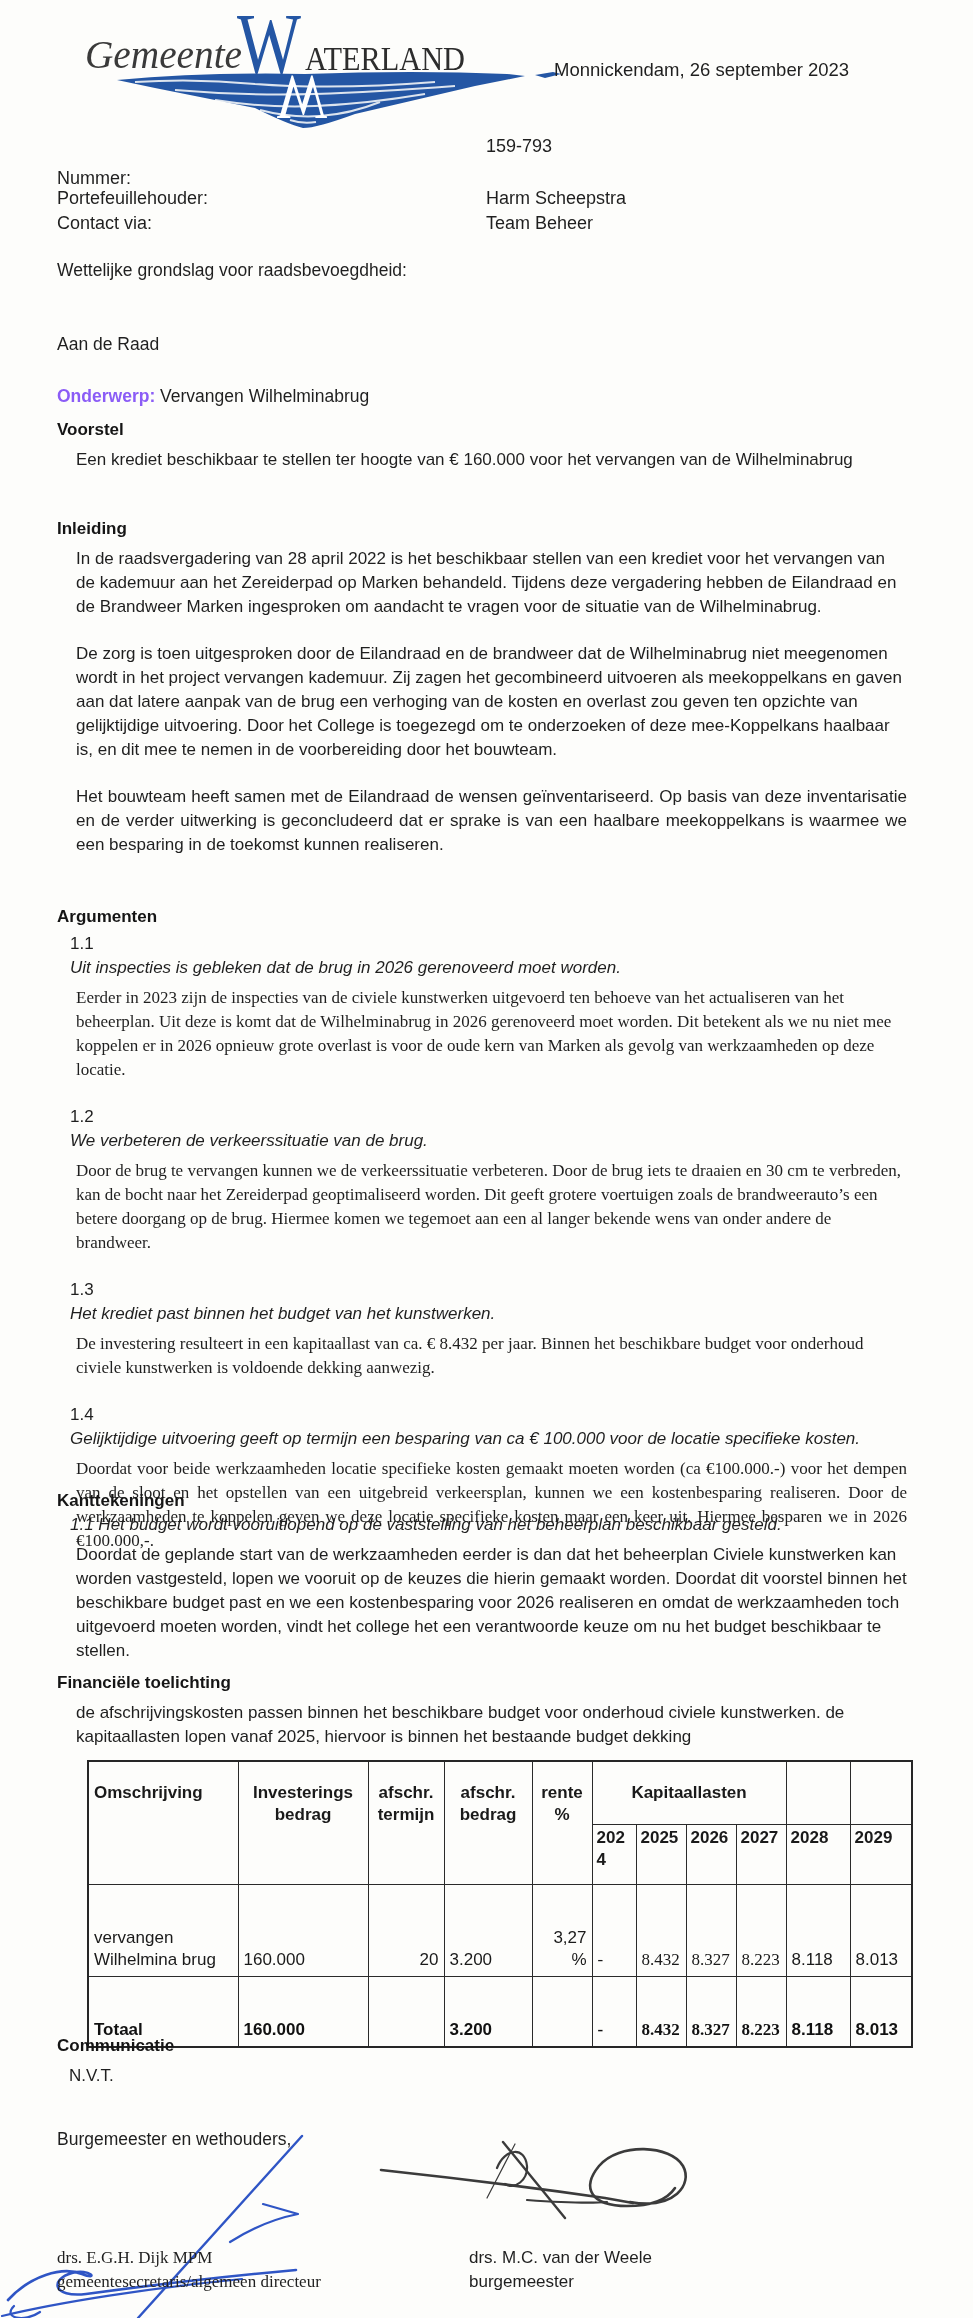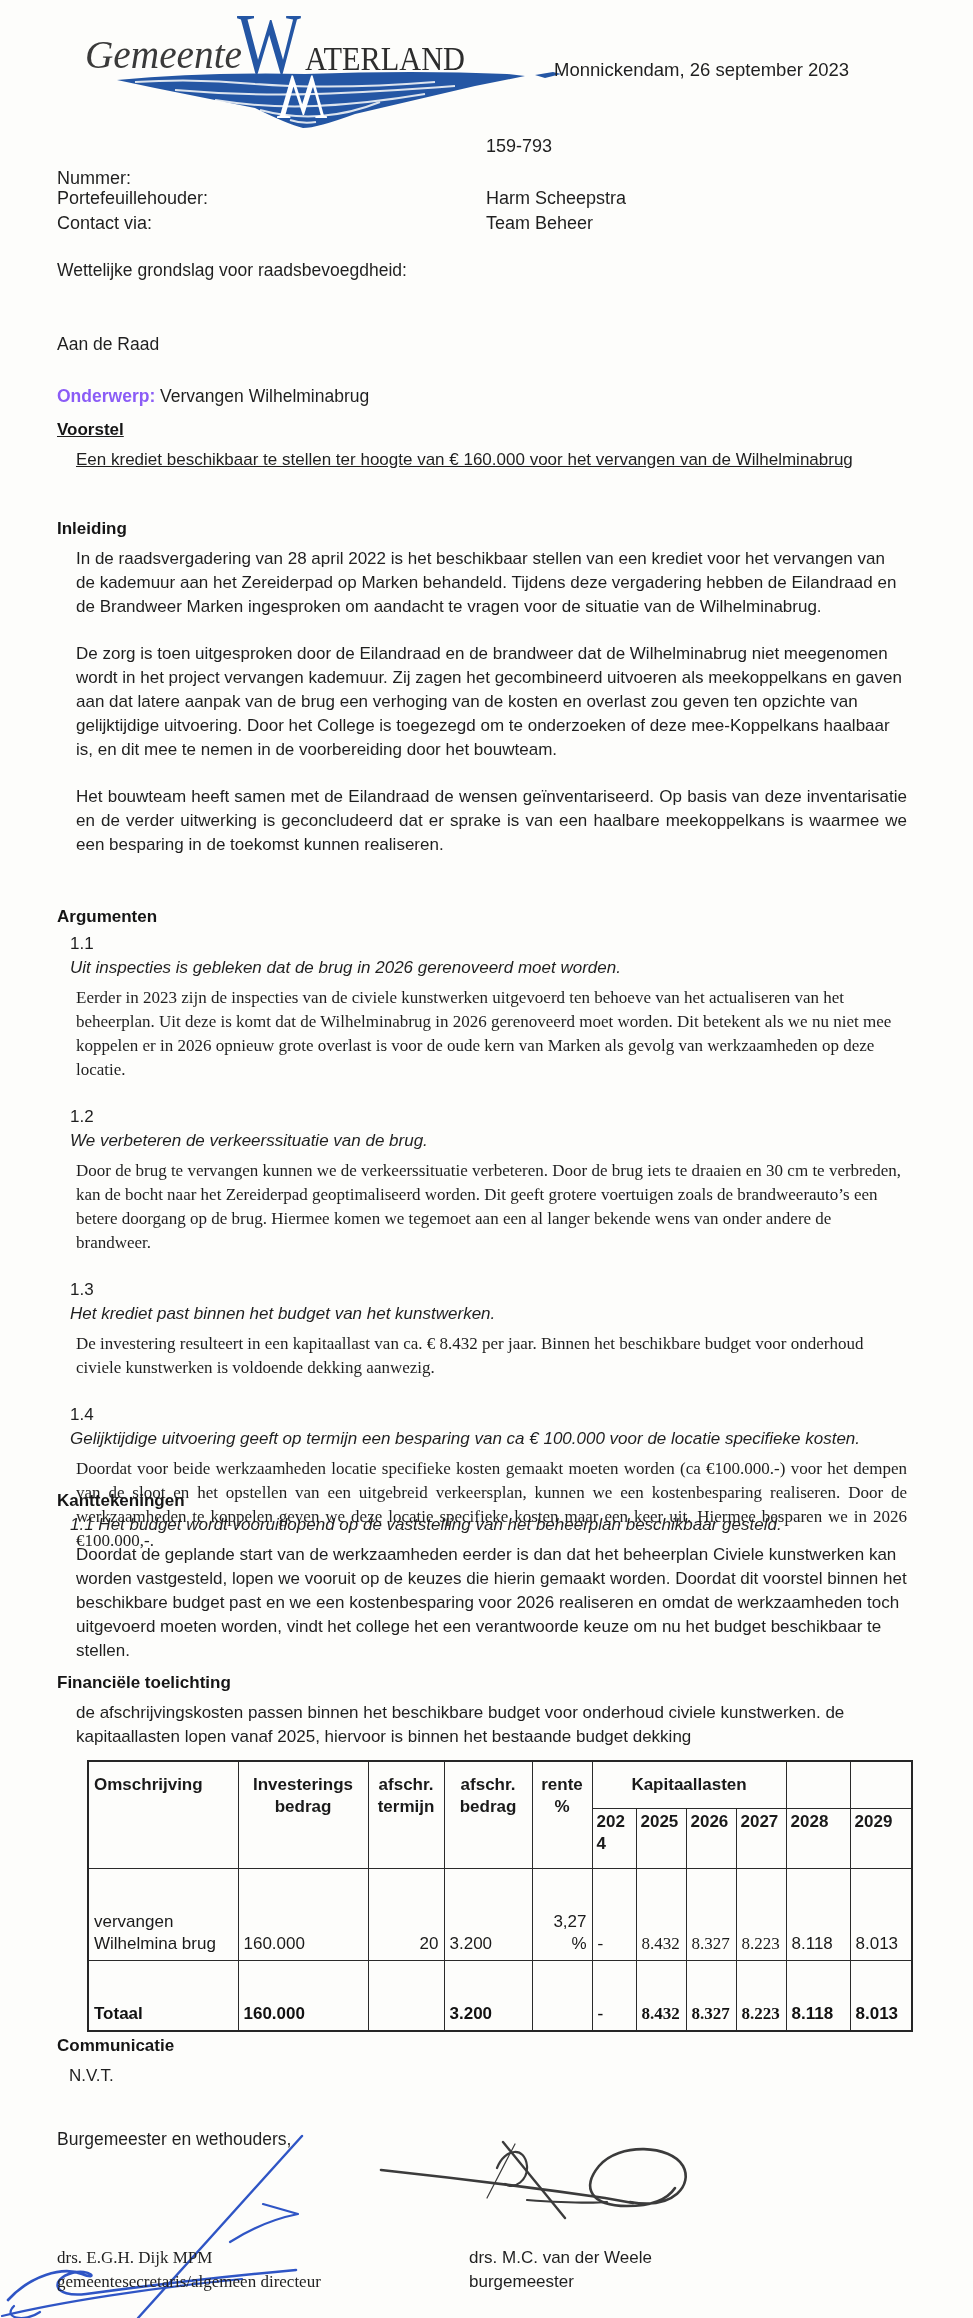--- a/index.html
+++ b/index.html
@@ -33,21 +33,21 @@
   .date-line{left:554px;top:58px;font-size:18.5px;}
   
   table.fin{
     border-collapse:collapse;table-layout:fixed;
     width:824px;font-size:17px;line-height:22px;
     color:#1a1a1a;
     border:2.5px solid #262626;
   }
   table.fin th,table.fin td{
     border:1.8px solid #2a2a2a;
-    padding:12px 5px;
+    padding:20px 5px;
     overflow:hidden;
   }
   table.fin th{font-weight:bold;vertical-align:top;text-align:center;}
   table.fin th.oms-h{text-align:left;}
   table.fin td{vertical-align:bottom;padding-bottom:5px;}
   table.fin td.oms{vertical-align:bottom;text-align:left;}
   tr.h1{height:36px;}
   tr.h2{height:60px;}
   tr.dr{height:92px;}
   tr.tr{height:70px;}
@@ -102,21 +102,21 @@
 
   <div class="abs" style="left:57px;top:258px;font-size:17.5px;">Wettelijke grondslag voor raadsbevoegdheid:</div>
 
   <div class="abs" style="left:57px;top:332px;font-size:17.5px;">Aan de Raad</div>
 
   <div class="abs" style="left:57px;top:384px;font-size:17.5px;">
     <span class="bold">Onderwerp:</span>
     <span>Vervangen Wilhelminabrug</span>
   </div>
 
-  <div class="abs sect" style="top:418px;text-decoration:underline;">
+  <div class="abs sect" style="top:418px;">
     <div class="h">Voorstel</div>
     <p class="body">Een krediet beschikbaar te stellen ter hoogte van € 160.000 voor het vervangen van de Wilhelminabrug</p>
   </div>
 
   <div class="abs sect" style="top:517px;">
     <div class="h">Inleiding</div>
     <p class="body">In de raadsvergadering van 28  april 2022 is het beschikbaar stellen van een krediet voor het vervangen van de kademuur aan het Zereiderpad op Marken behandeld. Tijdens deze vergadering hebben  de Eilandraad en de Brandweer Marken ingesproken om aandacht te vragen voor de situatie van de Wilhelminabrug.</p>
     <p class="body gap">De zorg is toen uitgesproken door de Eilandraad en de brandweer dat de Wilhelminabrug niet meegenomen wordt in het project vervangen kademuur. Zij zagen het gecombineerd uitvoeren als meekoppelkans en gaven aan dat latere aanpak van de brug een verhoging van de kosten en overlast zou geven ten opzichte van gelijktijdige uitvoering.  Door het  College is toegezegd om te onderzoeken of deze  mee-Koppelkans haalbaar is, en dit mee te nemen in de voorbereiding door het bouwteam.</p>
     <p class="body gap just">Het bouwteam heeft samen met de Eilandraad de wensen geïnventariseerd. Op basis van deze inventarisatie en de verder uitwerking is geconcludeerd dat er sprake is van een haalbare meekoppelkans is waarmee we een besparing in de toekomst kunnen realiseren.</p>
   </div>

